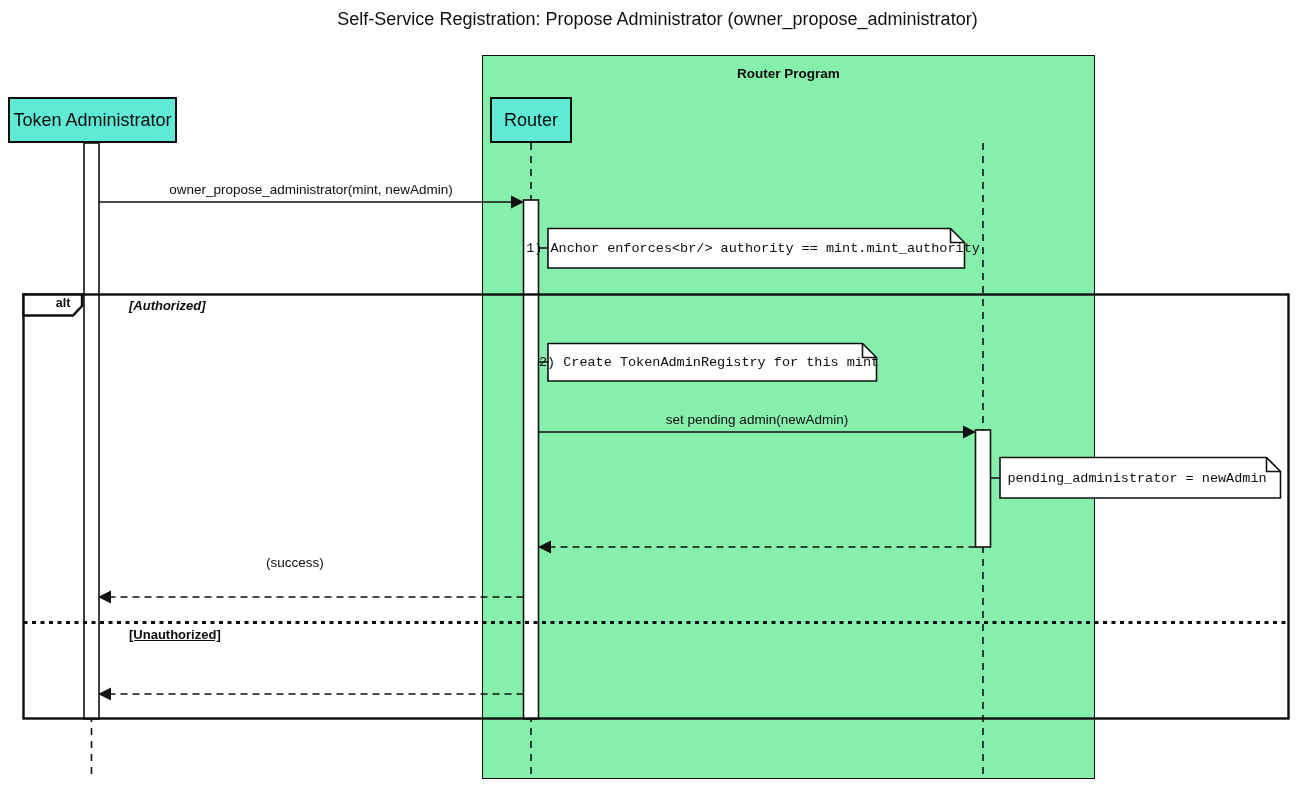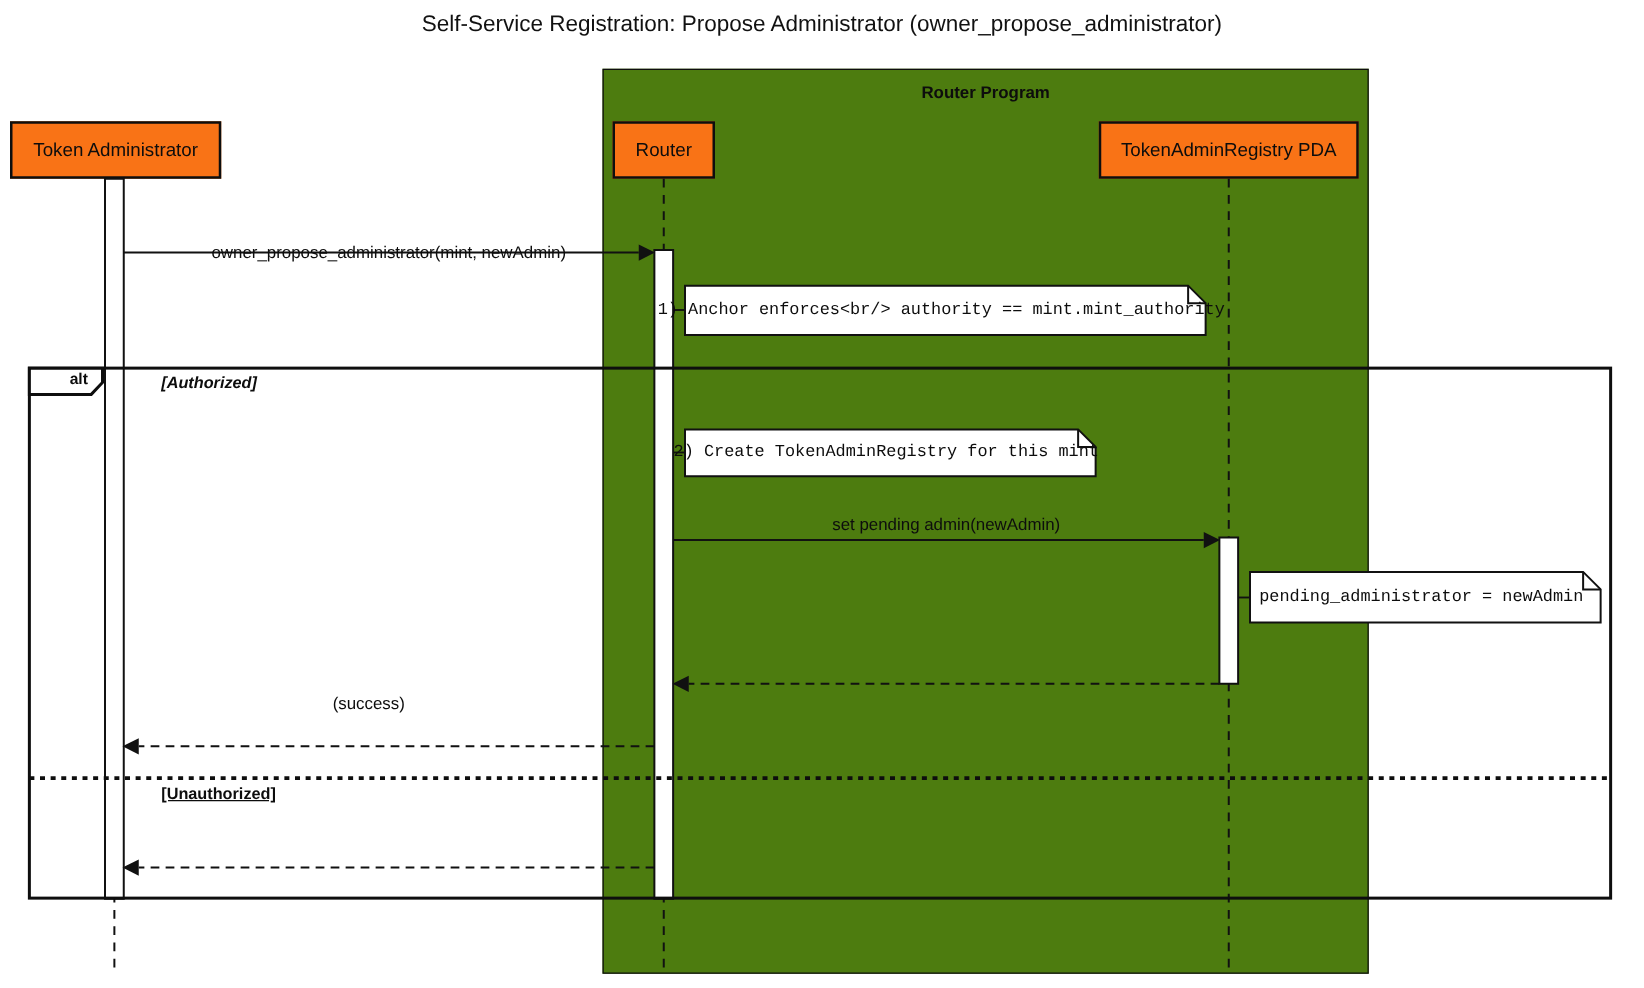--- a/index.html
+++ b/index.html
@@ -20,38 +20,38 @@
     text-align: center;
     font-size: 18px;
     color: #111;
     white-space: nowrap;
   }
 
   .program-box {
     position: absolute;
     left: 482px; top: 55px;
     width: 613px; height: 724px;
-    background: #4d7c0f;
+    background: #86efac;
     border: 1.5px solid #0e0e0e;
   }
   .program-box-label {
     position: absolute;
     left: 0; top: 10px; width: 100%;
     text-align: center;
     font-weight: bold;
     font-size: 13.5px;
   }
 
   .participant {
     position: absolute;
     top: 97px; height: 46px;
-    background: #f97316;
+    background: #5eead4;
     border: 2.5px solid #0e0e0e;
     display: flex; align-items: center; justify-content: center;
-    font-size: 15px;
+    font-size: 18px;
     white-space: nowrap;
   }
   .p-token-admin { left: 8px;   width: 169px; }
   .p-router      { left: 490px; width: 82px;  }
   .p-registry    { left: 879px; width: 208px; }
 
   svg.lines {
     position: absolute;
     left: 0; top: 0;
     width: 1315px; height: 790px;
@@ -65,21 +65,21 @@
   .lbl-center { text-align: center; }
   .note-text {
     position: absolute;
     display: flex; align-items: center; justify-content: center;
     font-size: 13.5px;
     white-space: nowrap;
     font-family: Liberation Mono, monospace;
   }
   .bold { font-weight: bold; padding-left: 28px; }
 
-  .msg1-label    { left: 86px;  top: 182px; width: 450px; margin-top: 12px; }
+  .msg1-label    { left: 86px;  top: 182px; width: 450px; }
   .msg2-label    { left: 532px; top: 412px; width: 450px; }
   .success-label { left: 86px;  top: 555px; width: 418px; text-align: center; }
   .error-label   { left: 86px;  top: 673px; width: 450px; }
 
   .note1-text { left: 548px;  top: 228px; width: 410px; height: 40px; }
   .note2-text { left: 548px;  top: 343px; width: 322px; height: 38px; }
   .note3-text { left: 1000px; top: 458px; width: 274px; height: 40px; }
 
   .alt-operator { left: 23px; top: 296px; width: 52px; text-align: center; font-size: 12.5px; }
   .guard-auth   { left: 101px; top: 298px; font-size: 13px; font-style: italic; }
@@ -94,23 +94,20 @@
 
   <div class="program-box">
     <div class="program-box-label">Router Program</div>
   </div>
 
   <div class="participant p-token-admin">
     <span>Token Administrator</span>
   </div>
   <div class="participant p-router">
     <span>Router</span>
-  </div>
-  <div class="participant p-registry">
-    <span>TokenAdminRegistry PDA</span>
   </div>
 
   <svg class="lines" viewBox="0 0 1315 790" xmlns="http://www.w3.org/2000/svg">
 
     <path d="M91.5 143 V776" stroke="#111" stroke-width="1.6" stroke-dasharray="7 6" fill="none"></path>
     <path d="M531 143 V778" stroke="#111" stroke-width="1.6" stroke-dasharray="7 6" fill="none"></path>
     <path d="M983 143 V777" stroke="#111" stroke-width="1.6" stroke-dasharray="7 6" fill="none"></path>
 
     <rect x="84" y="143" width="15" height="576" fill="#fff" stroke="#111" stroke-width="1.6"></rect>
     <rect x="523.5" y="200" width="15" height="519" fill="#fff" stroke="#111" stroke-width="1.6"></rect>

